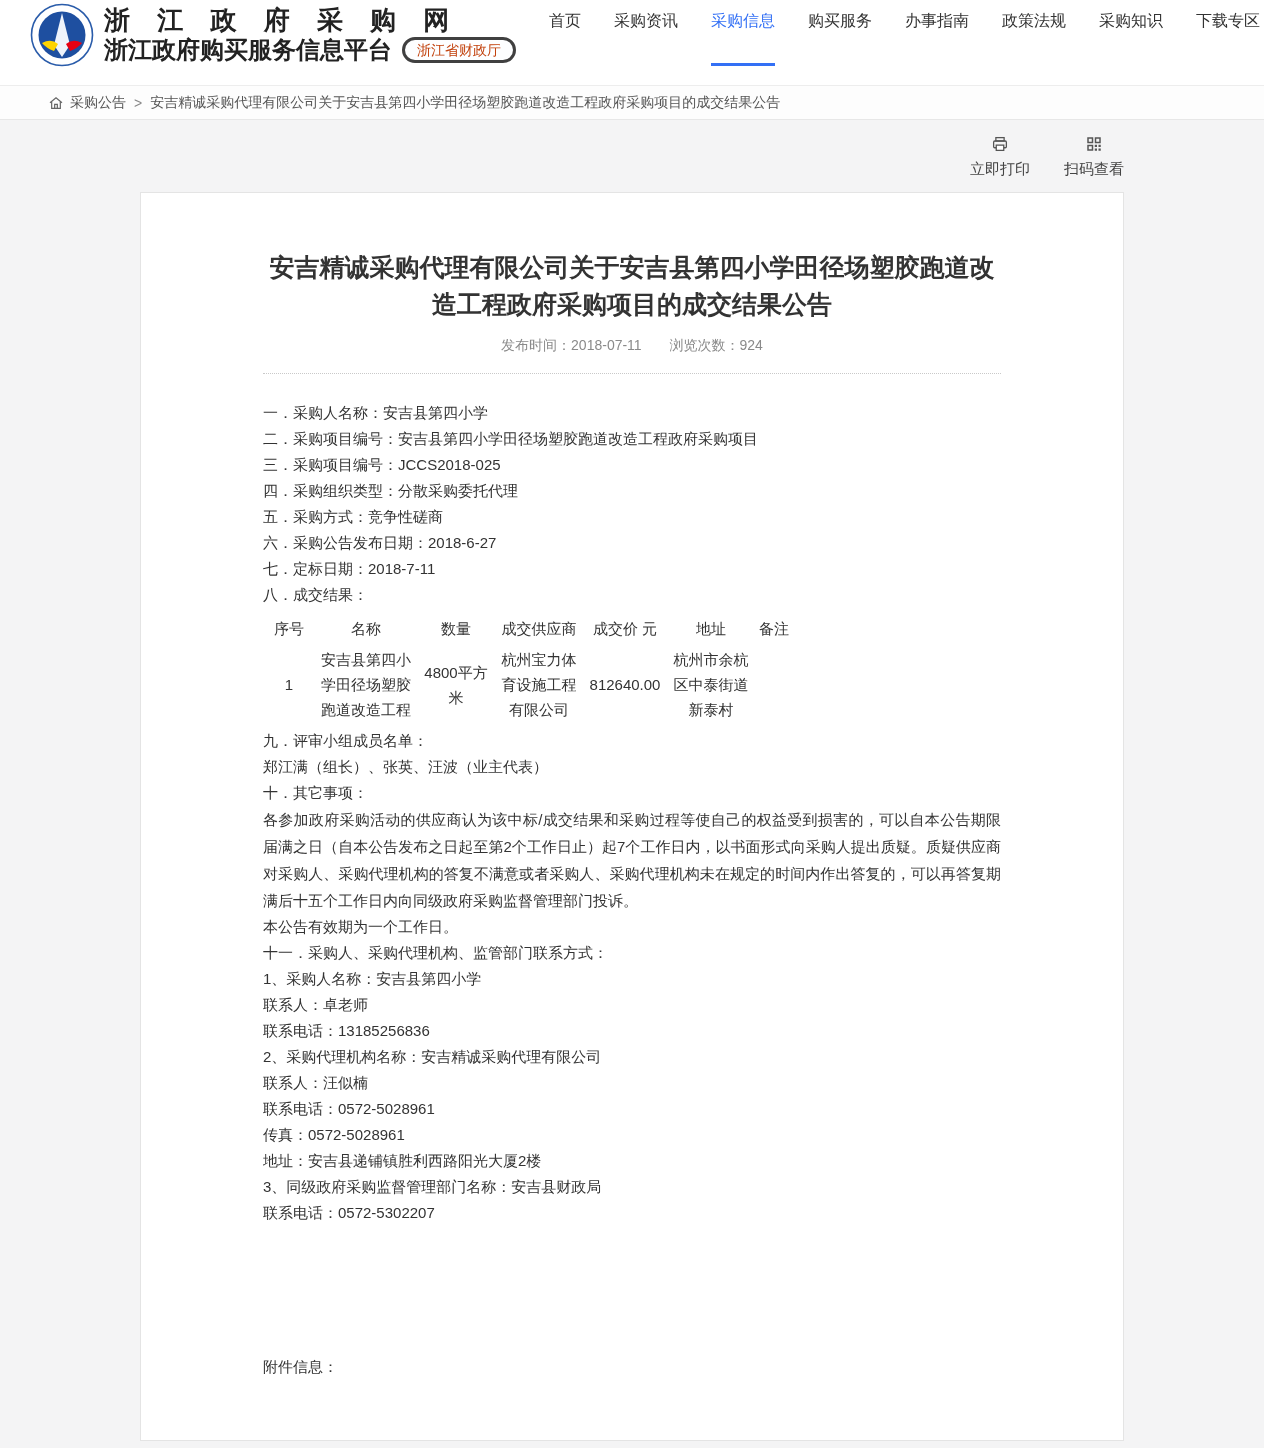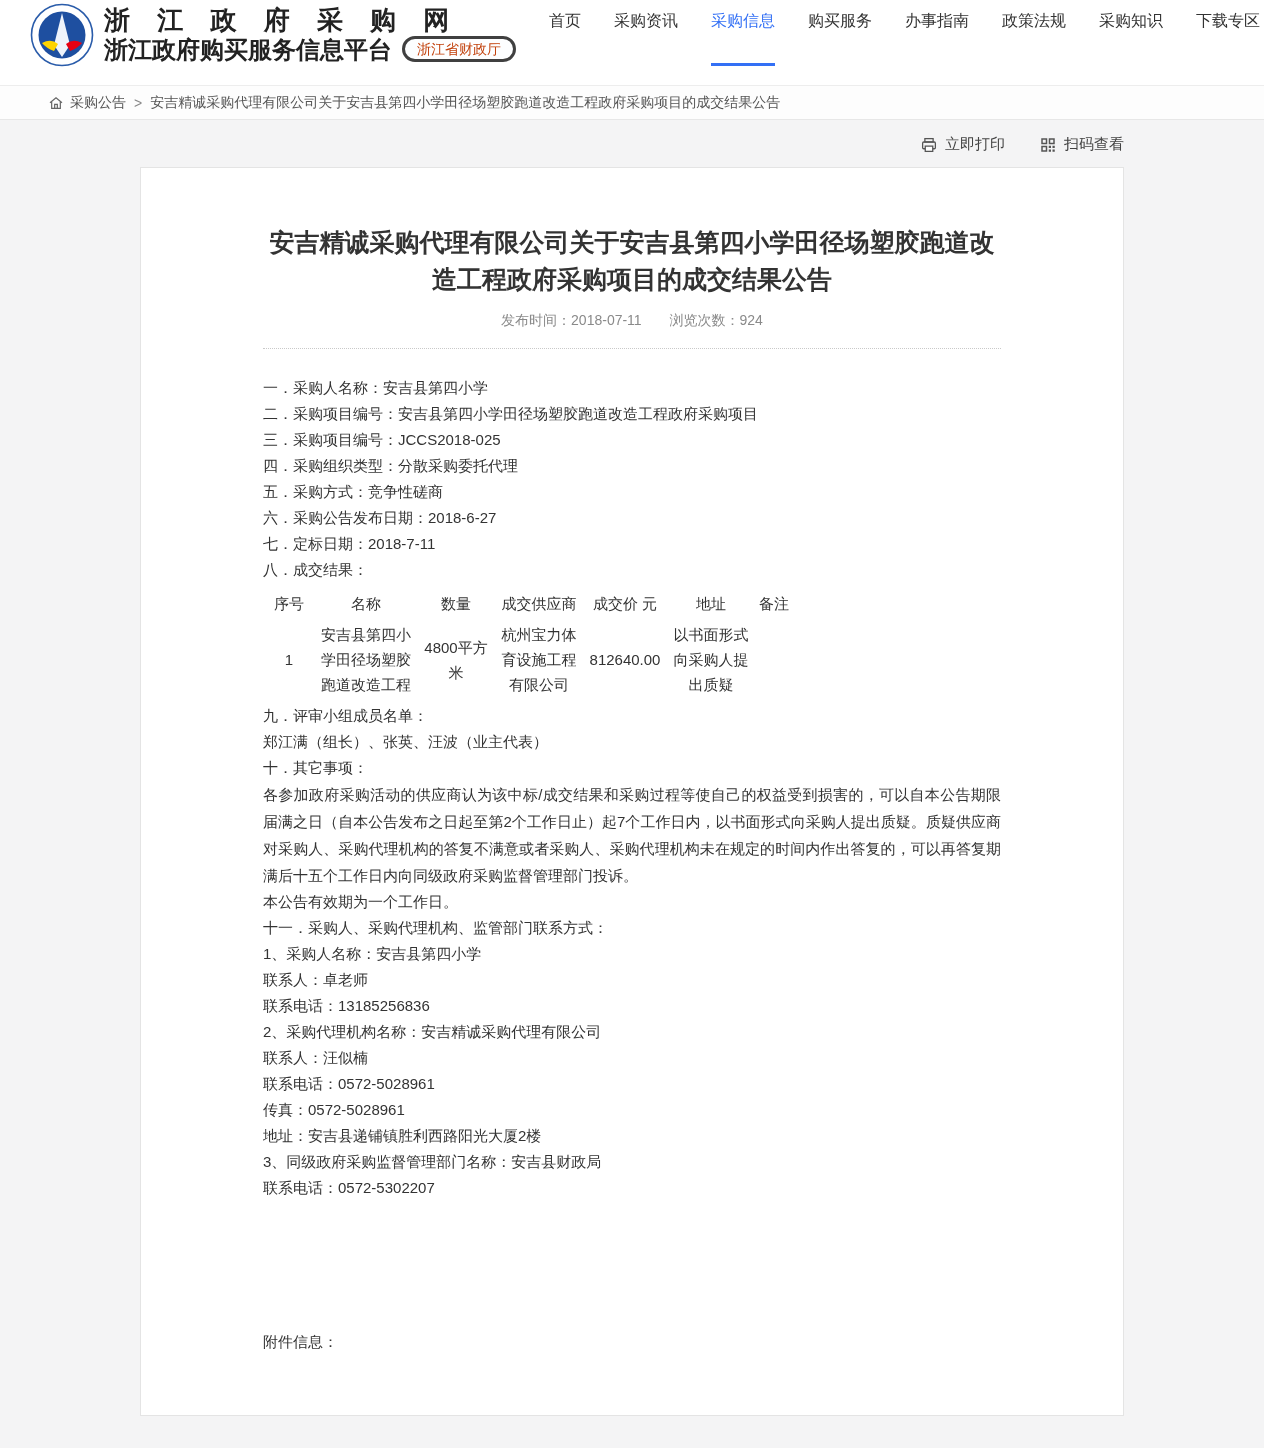--- a/index.html
+++ b/index.html
@@ -25,21 +25,21 @@
   }
   .brand { display: flex; align-items: center; }
   .logo { width: 64px; height: 64px; margin-right: 10px; flex: none; }
   .brand-text { line-height: 1.15; white-space: nowrap; }
   .brand-line1 {
     font-size: 26px;
     font-weight: 700;
     letter-spacing: 10px;
     color: #222;
   }
-  .brand-line2-row { display: flex; align-items: center; }
+  .brand-line2-row { display: flex; align-items: flex-end; }
   .brand-line2 {
     font-size: 24px;
     font-weight: 700;
     color: #222;
   }
   .badge {
     margin-left: 10px;
     font-size: 14px;
     color: #c2410c;
     border: 3px solid #404040;
@@ -94,20 +94,21 @@
     gap: 34px;
   }
   .action-link {
     display: inline-flex;
     align-items: center;
     gap: 7px;
     font-size: 15px;
     color: #444;
     cursor: pointer;
     text-decoration: none;
+    flex-direction: column;
   }
   .action-link svg { width: 18px; height: 18px; }
 
   
   .card {
     width: 984px;
     margin: 0 auto 98px;
     background: #fff;
     border: 1px solid #e4e4e4;
     box-sizing: border-box;
@@ -279,21 +280,21 @@
             <th>备注</th>
           </tr>
         </thead>
         <tbody>
           <tr>
             <td>1</td>
             <td>安吉县第四小学田径场塑胶跑道改造工程</td>
             <td>4800平方米</td>
             <td>杭州宝力体育设施工程有限公司</td>
             <td>812640.00</td>
-            <td>以书面形式向采购人提出质疑</td>
+            <td>杭州市余杭区中泰街道新泰村</td>
             <td></td>
           </tr>
         </tbody>
       </table>
 
       <div class="line">九．评审小组成员名单：</div>
       <div class="line">郑江满（组长）、张英、汪波（业主代表）</div>
       <div class="line">十．其它事项：</div>
       <div class="line long">各参加政府采购活动的供应商认为该中标/成交结果和采购过程等使自己的权益受到损害的，可以自本公告期限届满之日（自本公告发布之日起至第2个工作日止）起7个工作日内，以书面形式向采购人提出质疑。质疑供应商对采购人、采购代理机构的答复不满意或者采购人、采购代理机构未在规定的时间内作出答复的，可以再答复期满后十五个工作日内向同级政府采购监督管理部门投诉。</div>
       <div class="line">本公告有效期为一个工作日。</div>

